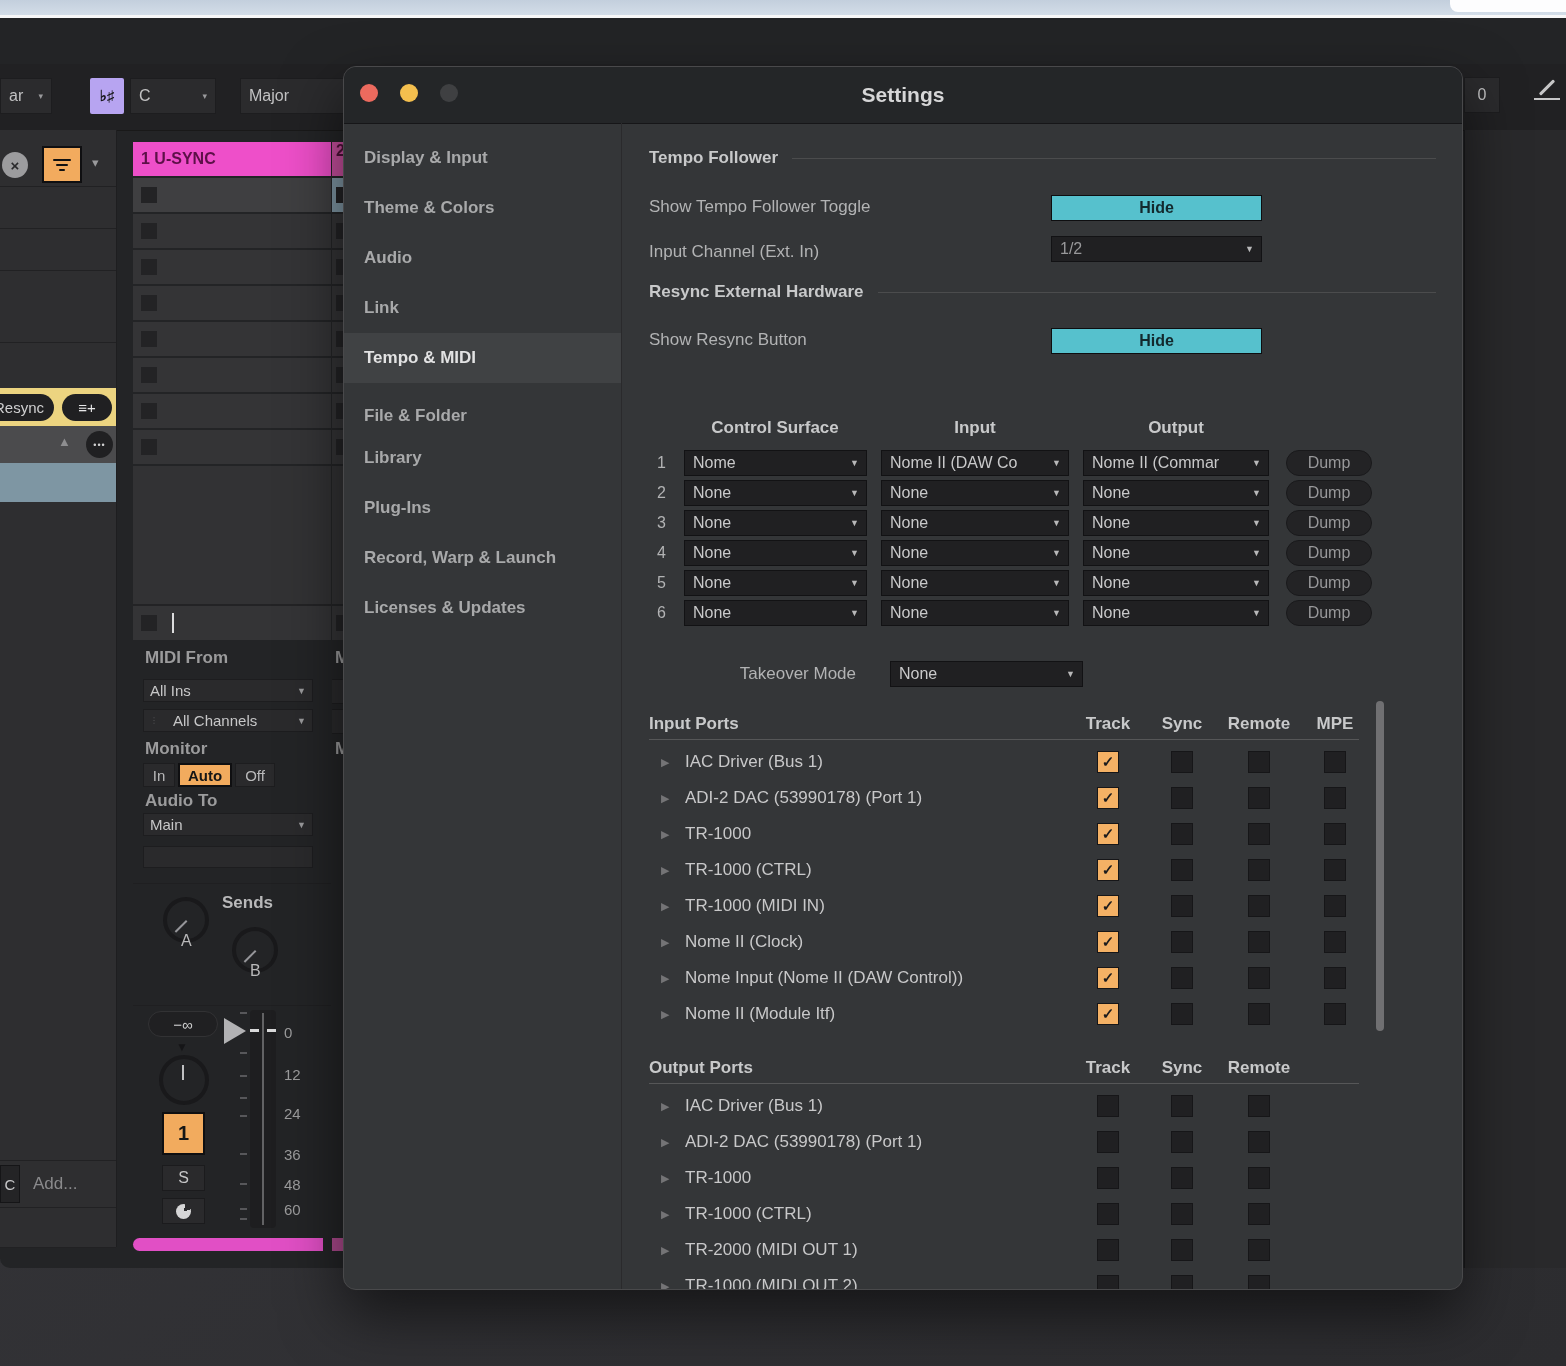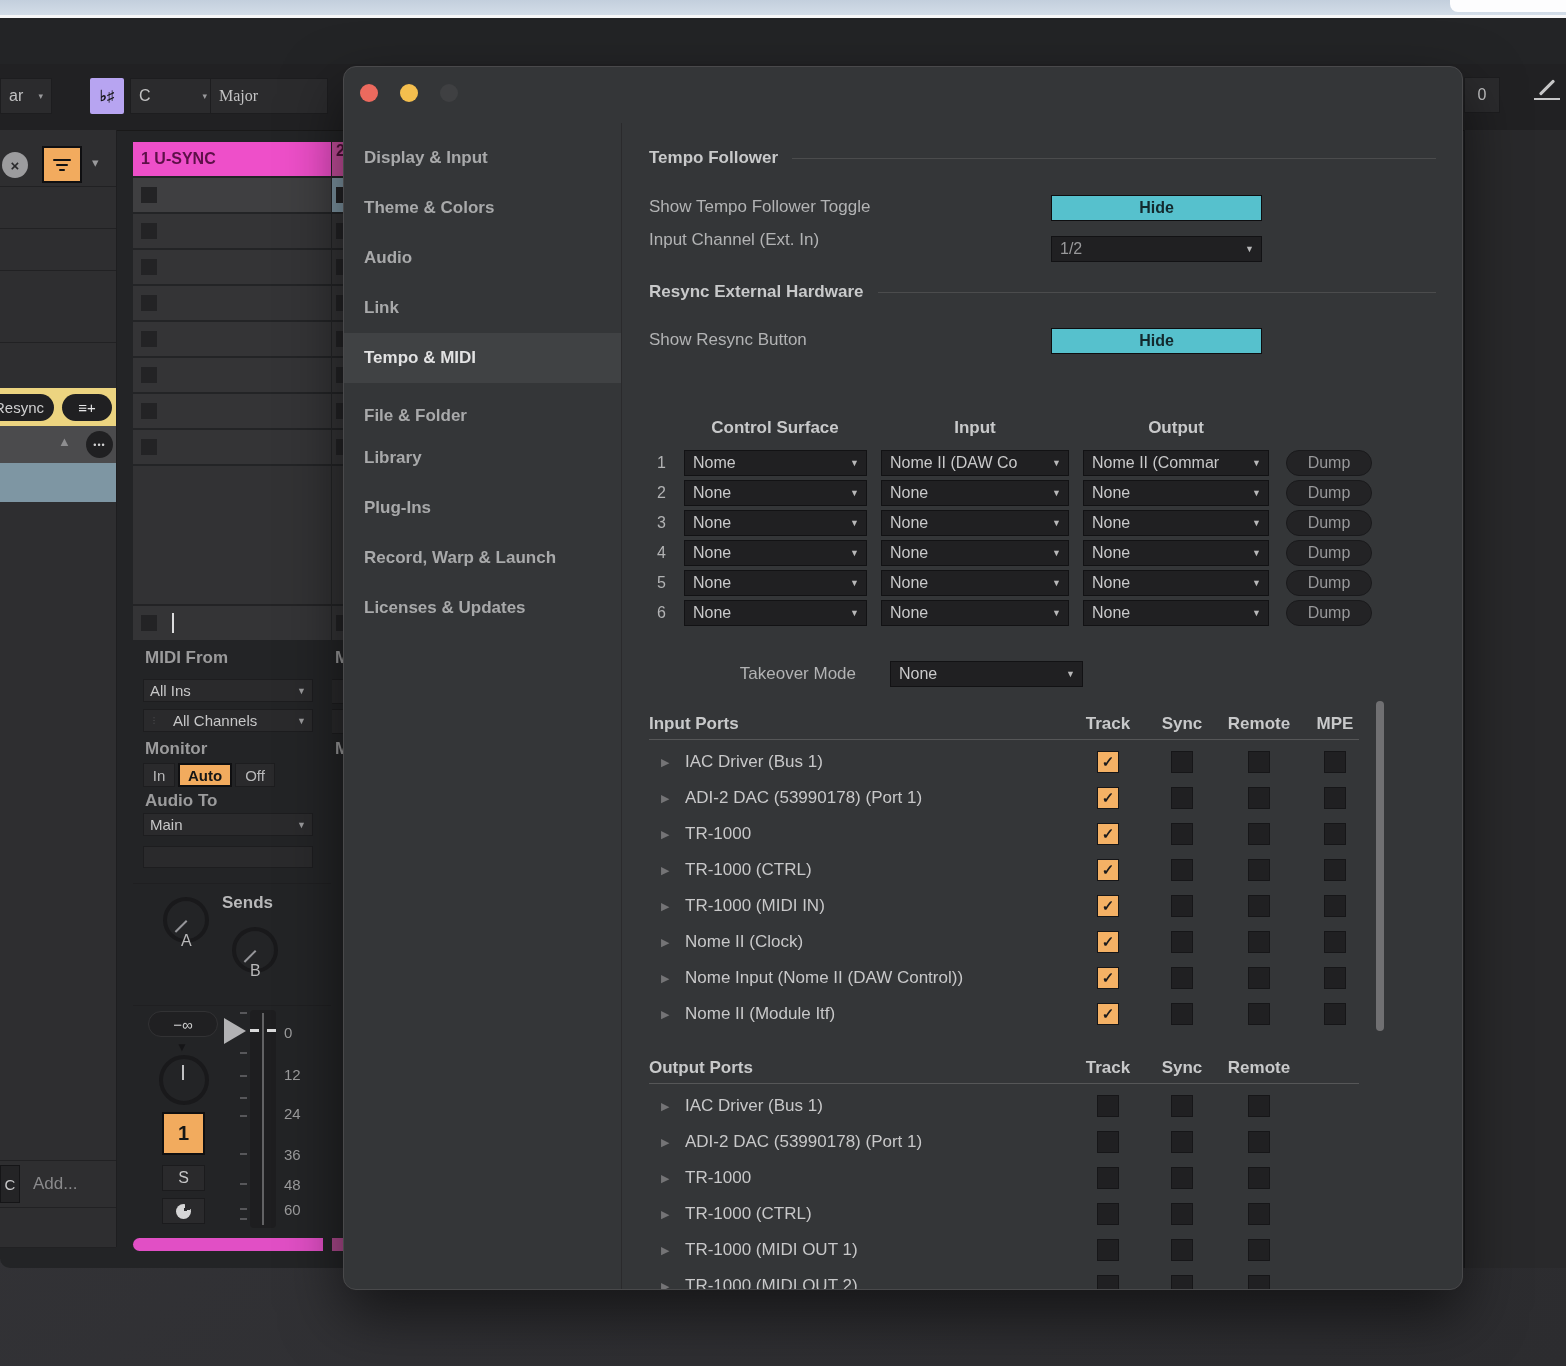--- a/index.html
+++ b/index.html
@@ -115,21 +115,21 @@
     <span>ar</span>
     <span class="car">▾</span>
   </div>
   <div class="abs keybtn" style="left:90px;top:78px;width:34px;height:36px;">
     <span>♭♯</span>
   </div>
   <div class="abs box" style="left:130px;top:78px;width:86px;height:36px;">
     <span>C</span>
     <span class="car">▾</span>
   </div>
-  <div class="abs box" style="left:210px;top:78px;width:118px;height:36px;font-family:Liberation Serif, serif;">
+  <div class="abs box" style="left:240px;top:78px;width:118px;height:36px;">
     <span>Major</span>
   </div>
   <div class="abs box" style="left:1464px;top:77px;width:36px;height:36px;justify-content:center;">
     <span>0</span>
   </div>
   <div class="abs" style="left:1533px;top:80px;width:30px;height:30px;">
     <div class="pencil-bar" style="margin:6px 0 0 4px;"></div>
     <div class="pencil-under" style="margin:9px 0 0 1px;"></div>
   </div>
 
@@ -317,20 +317,23 @@
     </div>
     <div style="position:absolute;left:3px;top:506px;color:#9b9b9c;font-weight:700;font-size:17px;">M</div>
     <div style="position:absolute;left:0;top:537px;width:12px;height:23px;background:#2a2a2c;border-top:1px solid #1d1d1f;border-bottom:1px solid #1d1d1f;"></div>
     <div style="position:absolute;left:0;top:567px;width:12px;height:23px;background:#2a2a2c;border-top:1px solid #1d1d1f;border-bottom:1px solid #1d1d1f;"></div>
     <div style="position:absolute;left:3px;top:597px;color:#9b9b9c;font-weight:700;font-size:17px;">M</div>
   </div>
 
   <div class="abs" style="left:1464px;top:130px;width:102px;height:1138px;background:#29292b;border-left:1px solid #1a1a1c;"></div>
 
   <div class="abs dialog">
+    <div class="dlg-head">
+      <span>Settings</span>
+    </div>
     <div class="tl" style="left:16px;background:#ec6a5e;"></div>
     <div class="tl" style="left:56px;background:#f4bf4e;"></div>
     <div class="tl" style="left:96px;background:#3f4042;"></div>
 
     <div id="sidebar">
         <div class="sb-item" style="top: 66px;">Display &amp; Input</div>
         <div class="sb-item" style="top: 116px;">Theme &amp; Colors</div>
         <div class="sb-item" style="top: 166px;">Audio</div>
         <div class="sb-item" style="top: 216px;">Link</div>
         <div class="sb-item selected" style="top: 266px;">Tempo &amp; MIDI</div>
@@ -344,21 +347,21 @@
 
     <div class="heading" style="left:305px;top:81px;width:787px;">
       <span>Tempo Follower</span>
     </div>
     <div class="lbl" style="left:305px;top:127px;">
       <span>Show Tempo Follower Toggle</span>
     </div>
     <div class="hide-btn" style="left:707px;top:128px;width:211px;">
       <span>Hide</span>
     </div>
-    <div class="lbl" style="left:305px;top:160px;">
+    <div class="lbl" style="left:305px;top:172px;">
       <span>Input Channel (Ext. In)</span>
     </div>
     <div class="dd dim" style="left:707px;top:169px;width:211px;">
       <span class="t">1/2</span>
         <span class="car">▼</span>
     </div>
 
     <div class="heading" style="left:305px;top:215px;width:787px;">
       <span>Resync External Hardware</span>
     </div>
@@ -553,21 +556,21 @@
         <div class="port-name" style="left: 341px; top: 1093px;">TR-1000</div>
         <div class="checkbox" style="left: 753px; top: 1100px;"></div>
         <div class="checkbox" style="left: 827px; top: 1100px;"></div>
         <div class="checkbox" style="left: 904px; top: 1100px;"></div>
         <div class="port-tri" style="left: 317px; top: 1129px;">▶</div>
         <div class="port-name" style="left: 341px; top: 1129px;">TR-1000 (CTRL)</div>
         <div class="checkbox" style="left: 753px; top: 1136px;"></div>
         <div class="checkbox" style="left: 827px; top: 1136px;"></div>
         <div class="checkbox" style="left: 904px; top: 1136px;"></div>
         <div class="port-tri" style="left: 317px; top: 1165px;">▶</div>
-        <div class="port-name" style="left: 341px; top: 1165px;">TR-1000 (MIDI OUT 1)</div>
+        <div class="port-name" style="left: 341px; top: 1165px;">TR-2000 (MIDI OUT 1)</div>
         <div class="checkbox" style="left: 753px; top: 1172px;"></div>
         <div class="checkbox" style="left: 827px; top: 1172px;"></div>
         <div class="checkbox" style="left: 904px; top: 1172px;"></div>
         <div class="port-tri" style="left: 317px; top: 1201px;">▶</div>
         <div class="port-name" style="left: 341px; top: 1201px;">TR-1000 (MIDI OUT 2)</div>
         <div class="checkbox" style="left: 753px; top: 1208px;"></div>
         <div class="checkbox" style="left: 827px; top: 1208px;"></div>
         <div class="checkbox" style="left: 904px; top: 1208px;"></div>
       </div>
 

